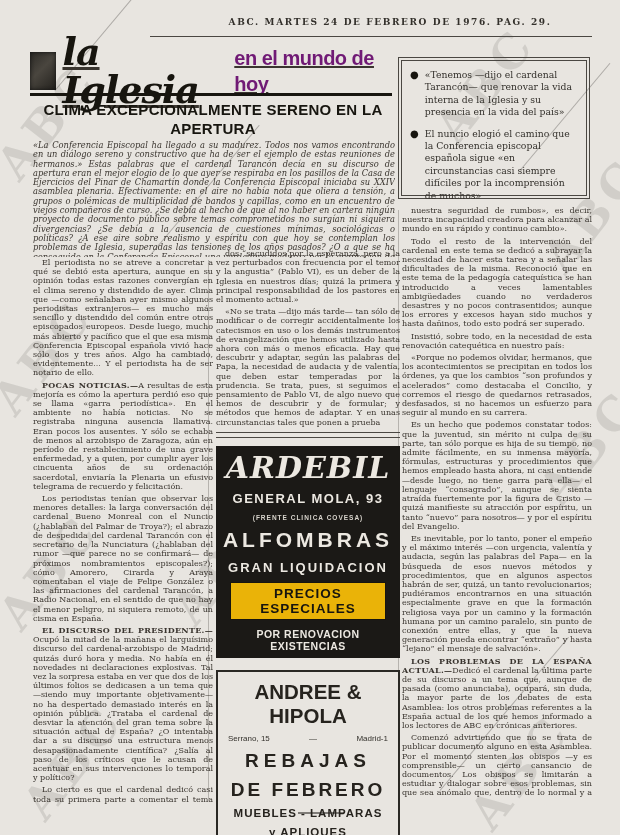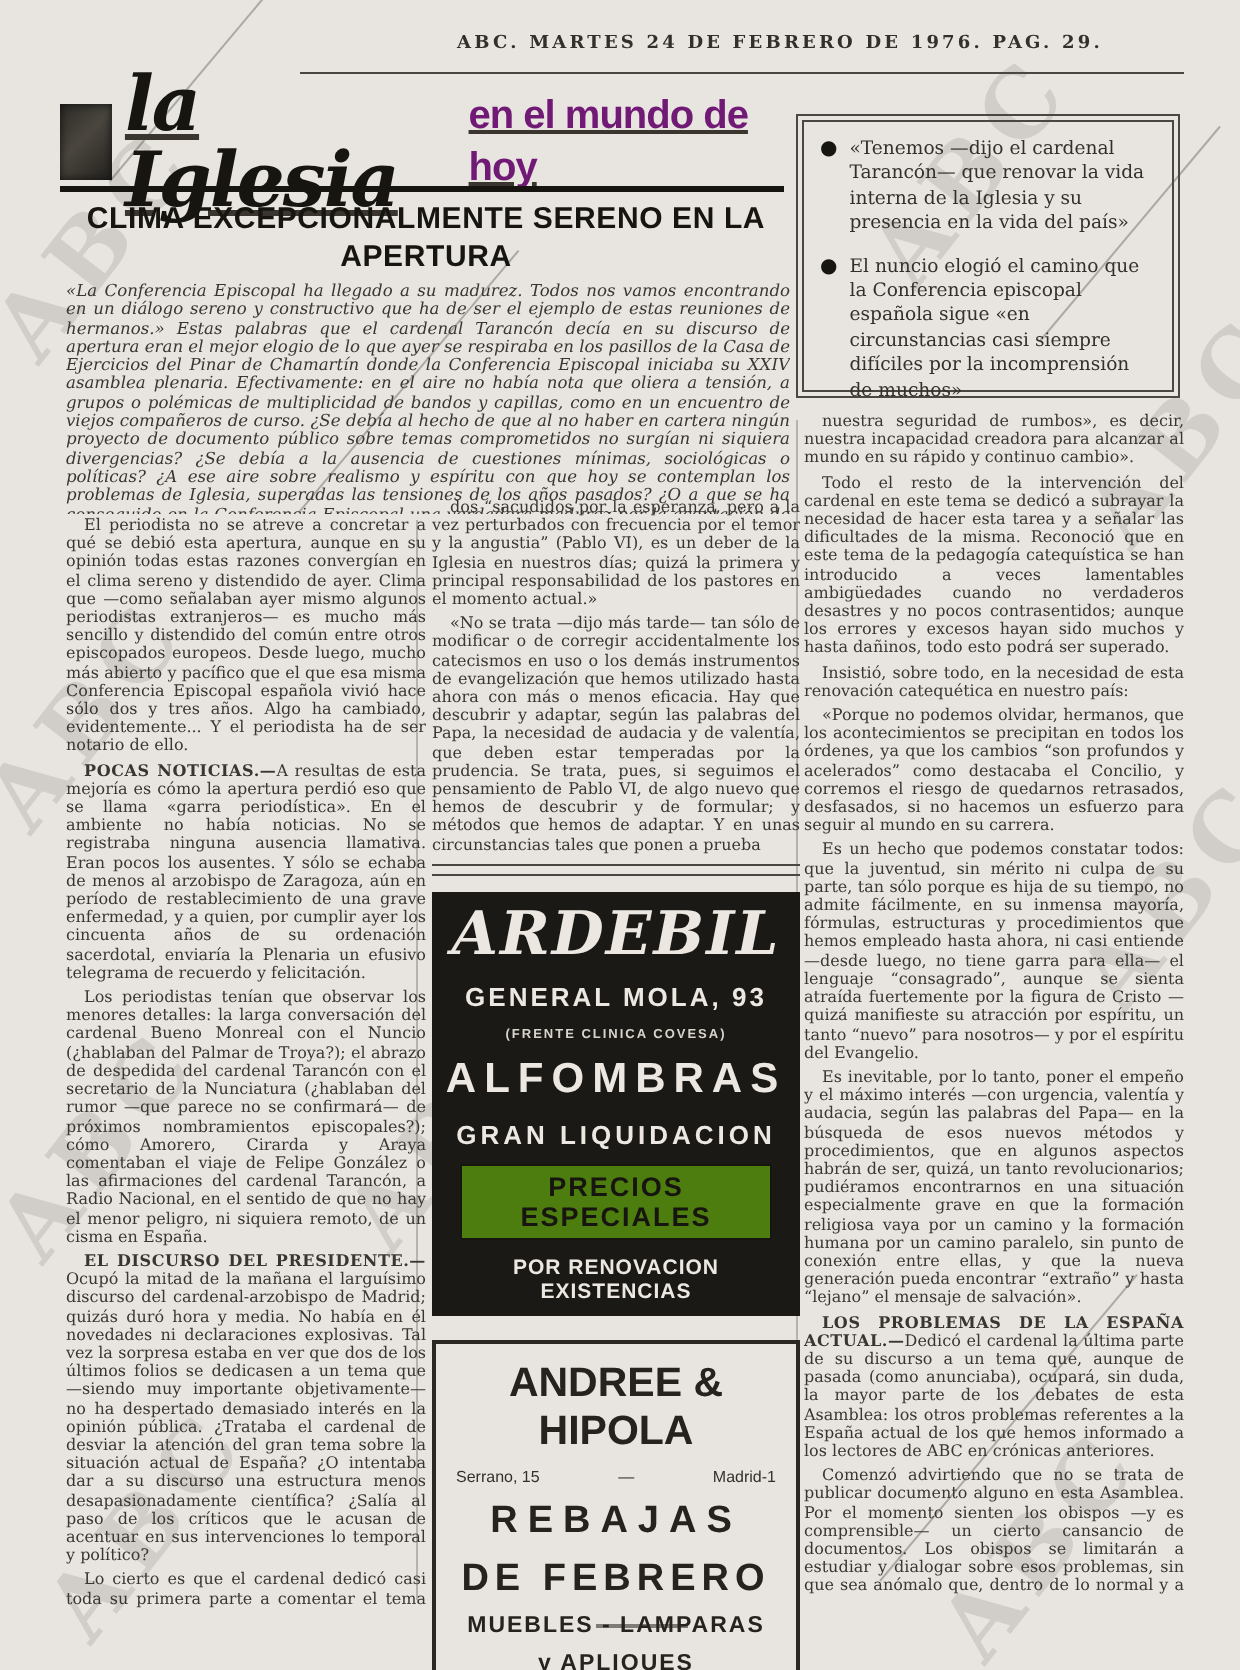--- a/index.html
+++ b/index.html
@@ -48,21 +48,21 @@
   .double-rule{height:4px;border-top:1px solid #4a4742;border-bottom:1px solid #4a4742;margin:5px 0 8px;}
 
   
   .ad-ardebil{background:#1b1916;color:#ece8e1;text-align:center;height:212px;box-sizing:border-box;padding:6px 4px;display:flex;flex-direction:column;justify-content:space-between;}
   .ard-name{font:bold italic 30px "DejaVu Serif",serif;letter-spacing:1px;line-height:32px;}
   .ard-address{font:bold 13px "Liberation Sans",sans-serif;letter-spacing:1.5px;}
   .ard-note{font:bold 6.5px "Liberation Sans",sans-serif;letter-spacing:1px;color:#d8d4cc;}
   .ard-prod1{font:bold 21px "Liberation Sans",sans-serif;letter-spacing:4px;}
   .ard-prod2{font:bold 21px "Liberation Sans",sans-serif;letter-spacing:7px;}
   .ard-promo{font:bold 13px "Liberation Sans",sans-serif;letter-spacing:2px;}
-  .ard-highlight{background:#4d7c0f;color:#17150f;font:bold 13.5px "Liberation Sans",sans-serif;letter-spacing:1px;margin:0 10px;padding:3px 2px;border:1px solid #17150f;}
+  .ard-highlight{background:#eab308;color:#17150f;font:bold 13.5px "Liberation Sans",sans-serif;letter-spacing:1px;margin:0 10px;padding:3px 2px;border:1px solid #17150f;}
   .ard-reason{font:bold 10.5px "Liberation Sans",sans-serif;letter-spacing:0.5px;}
 
   
   .ad-andree{margin-top:12px;border:2px solid #2a2824;height:178px;box-sizing:border-box;padding:8px 6px;display:flex;flex-direction:column;justify-content:space-between;text-align:center;color:#26231e;}
   .and-name{font:bold 20.5px "Liberation Sans",sans-serif;letter-spacing:0px;}
   .and-addr{display:flex;justify-content:space-between;font:8px "Liberation Sans",sans-serif;padding:0 4px;color:#33302b;}
   .and-promo1{font:bold 19px "Liberation Sans",sans-serif;letter-spacing:5px;}
   .and-promo2{font:bold 19px "Liberation Sans",sans-serif;letter-spacing:3px;}
   .and-items{font:bold 11.5px "Liberation Sans",sans-serif;letter-spacing:1px;}
   .and-items2{font:bold 11.5px "Liberation Sans",sans-serif;letter-spacing:1px;}

